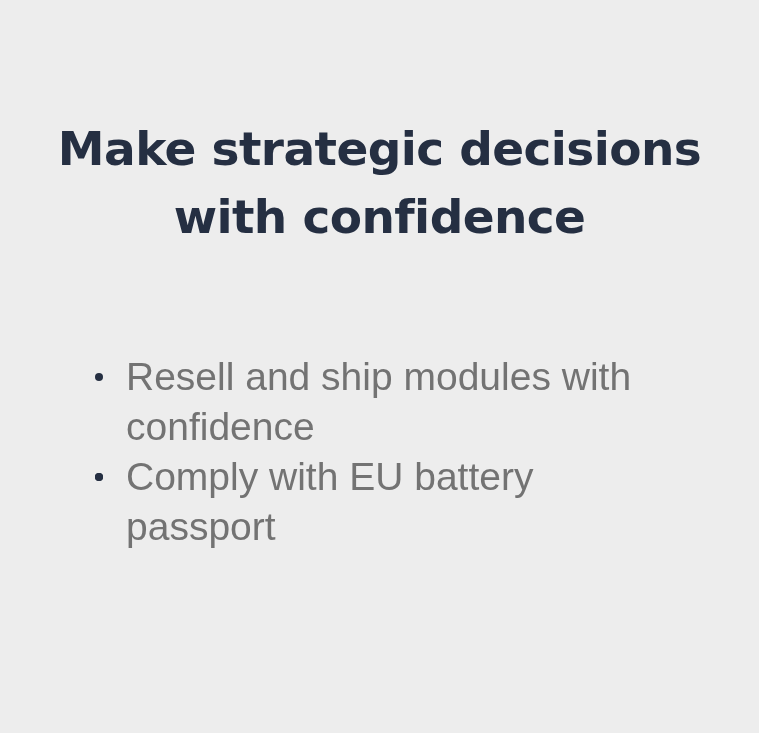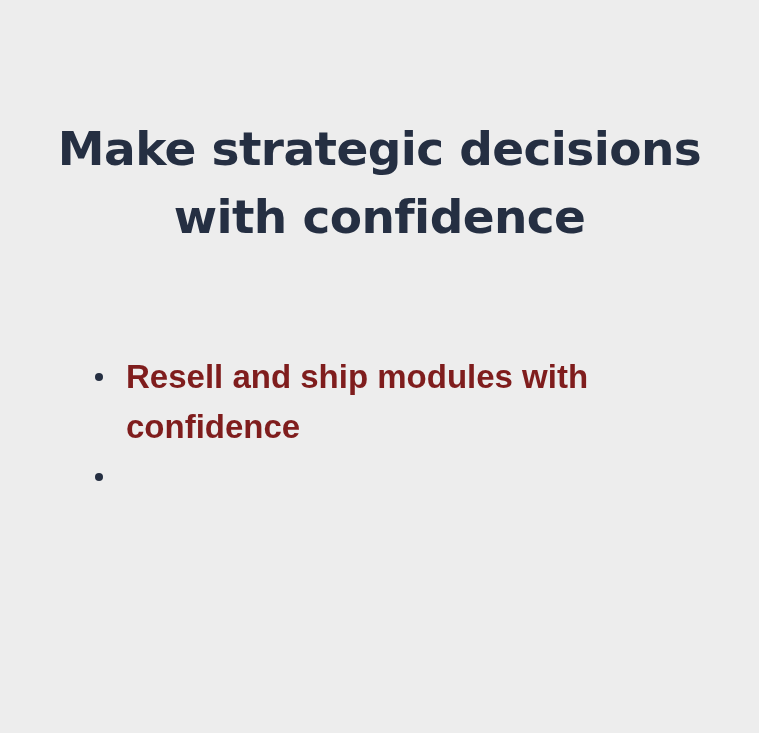--- a/index.html
+++ b/index.html
@@ -47,24 +47,24 @@
     margin: 0;
     padding: 0;
     list-style: none;
   }
 
   .bullet-item {
     position: relative;
     padding-left: 34px;
     margin: 0 0 0 0;
     font-family: "Liberation Sans", sans-serif;
-    font-size: 33px;
-    font-weight: 700;
+    font-size: 39px;
+    font-weight: 400;
     line-height: 50px;
-    color: #7f1d1d;
+    color: #737373;
     max-width: 545px;
   }
 
   .bullet-dot {
     position: absolute;
     left: 3px;
     top: 21px;
     width: 8px;
     height: 8px;
     border-radius: 50%;
@@ -80,15 +80,19 @@
 with confidence</h1>
 
   <ul class="bullet-list">
     <li class="bullet-item">
       <span class="bullet-dot"></span>
       <span>Resell and ship modules with confidence</span>
     </li>
     <li class="bullet-item">
       <span class="bullet-dot"></span>
     </li>
+    <li class="bullet-item">
+      <span class="bullet-dot"></span>
+      <span>Comply with EU battery passport</span>
+    </li>
   </ul>
 
 </div>
 
 </body></html>

